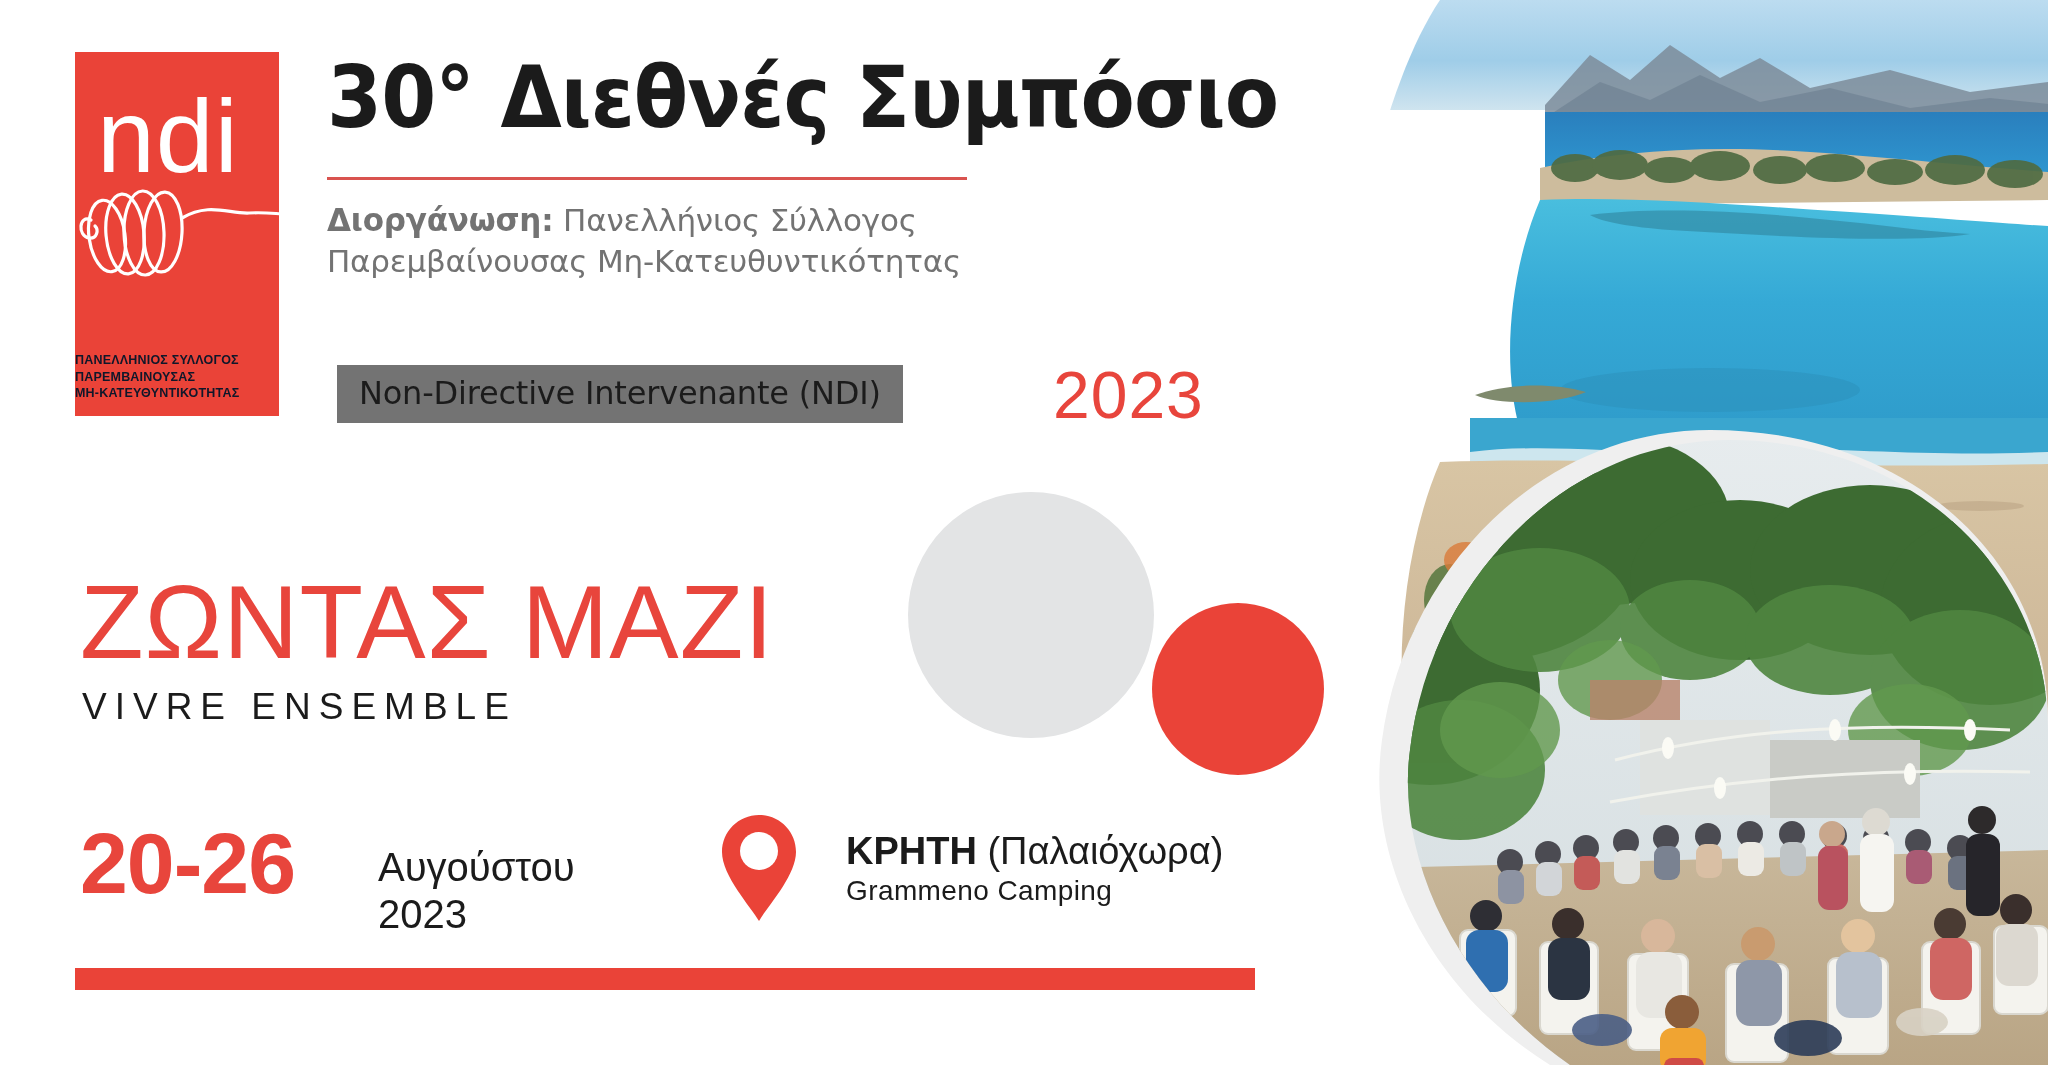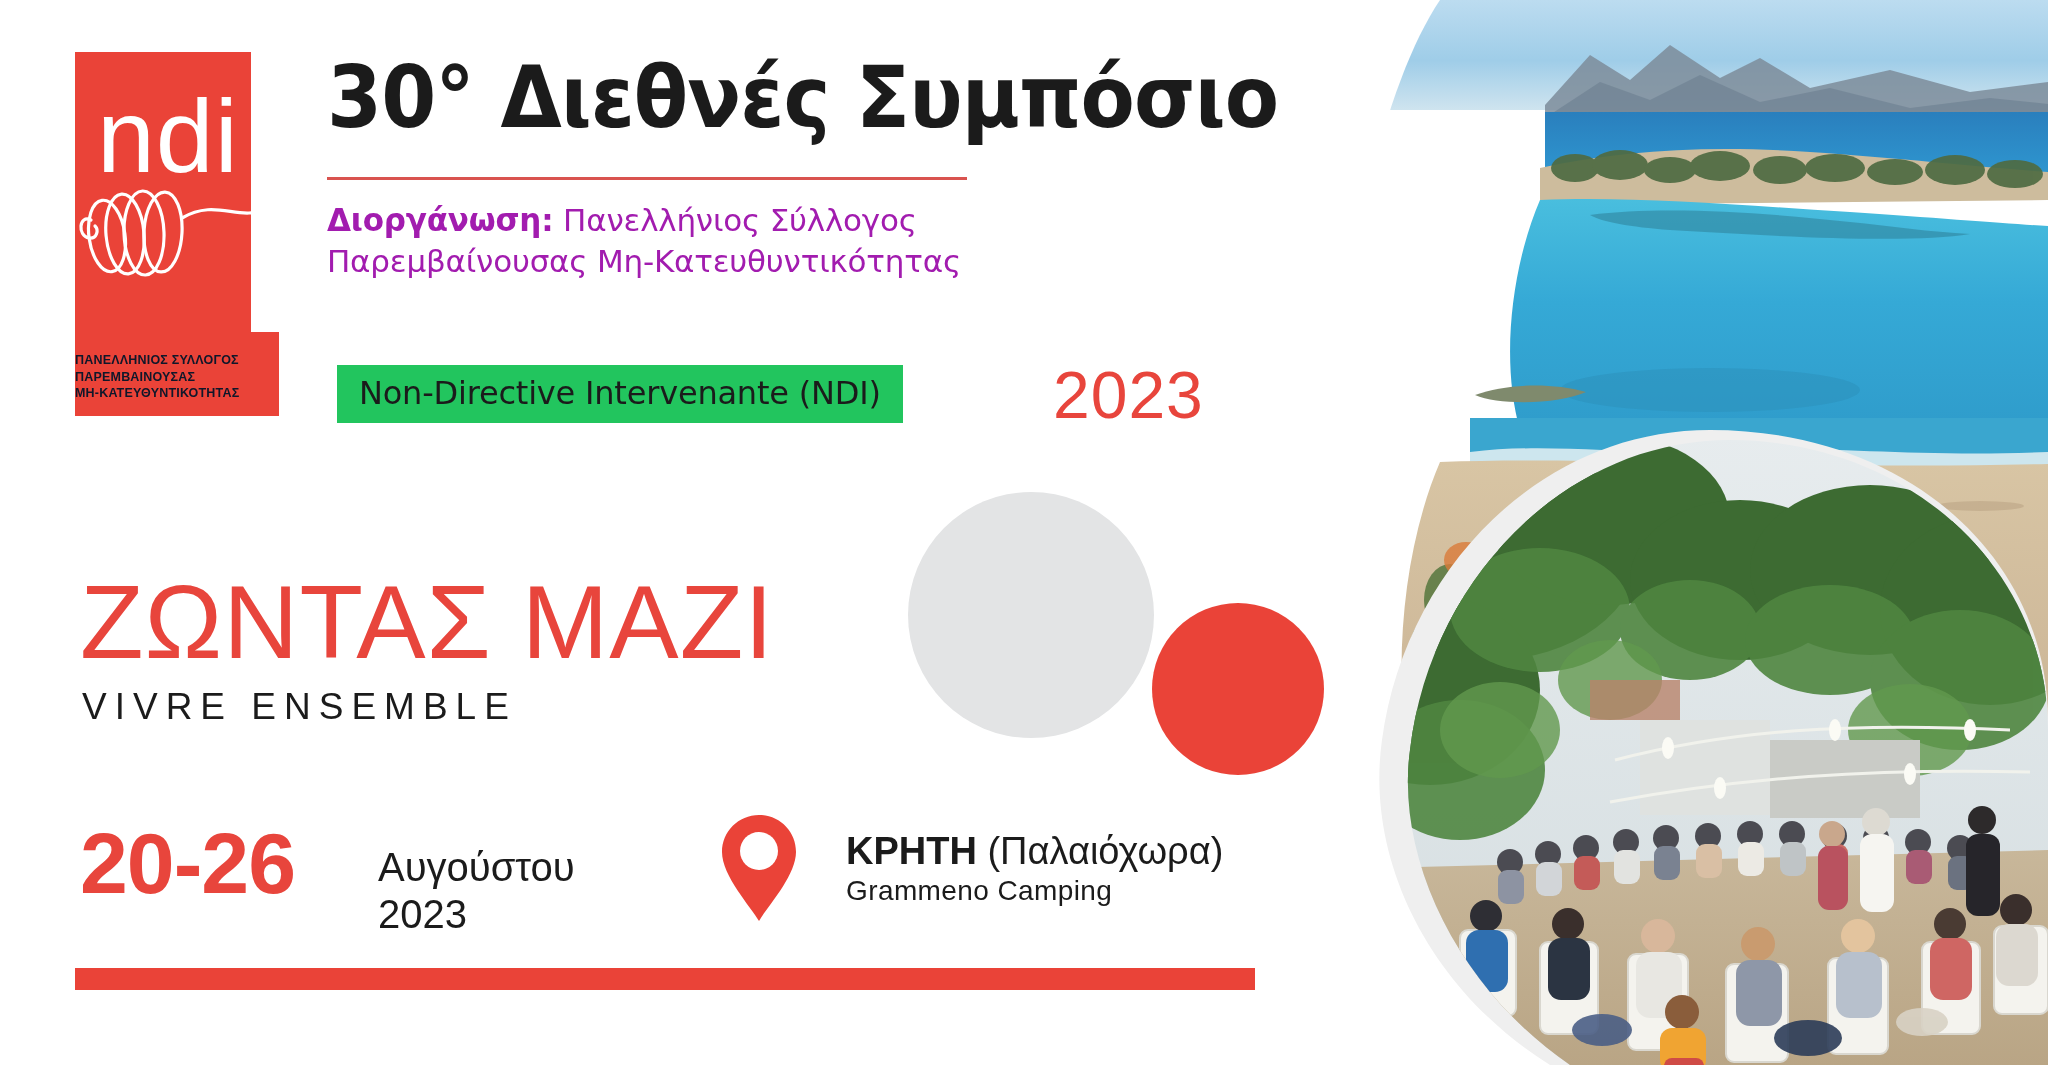--- a/index.html
+++ b/index.html
@@ -37,21 +37,21 @@
     height: 172px;
     border-radius: 50%;
     background: #ea4338;
   }
 
   
   .logo-box {
     position: absolute;
     left: 75px;
     top: 52px;
-    width: 176px;
+    width: 204px;
     height: 280px;
     background: #ea4338;
     overflow: hidden;
   }
   .logo-wordmark {
     position: absolute;
     left: 22px;
     top: 32px;
     font-size: 104px;
     line-height: 1;
@@ -112,34 +112,34 @@
     background: #d9534f;
   }
 
   
   .organizer {
     position: absolute;
     left: 327px;
     top: 200px;
     font-size: 31px;
     line-height: 1.32;
-    color: #a21caf;
+    color: #737373;
     font-family: "DejaVu Sans", sans-serif;
     letter-spacing: -0.2px;
     white-space: nowrap;
   }
   .organizer .lbl { font-weight: 700; }
 
   
   .ndi-chip {
     position: absolute;
     left: 337px;
     top: 365px;
     padding: 9px 22px 11px 22px;
-    background: #22c55e;
+    background: #737373;
     color: #1b1b1b;
     font-size: 32px;
     letter-spacing: -0.2px;
     font-family: "DejaVu Sans", sans-serif;
     white-space: nowrap;
   }
   .year {
     position: absolute;
     left: 1053px;
     top: 357px;

